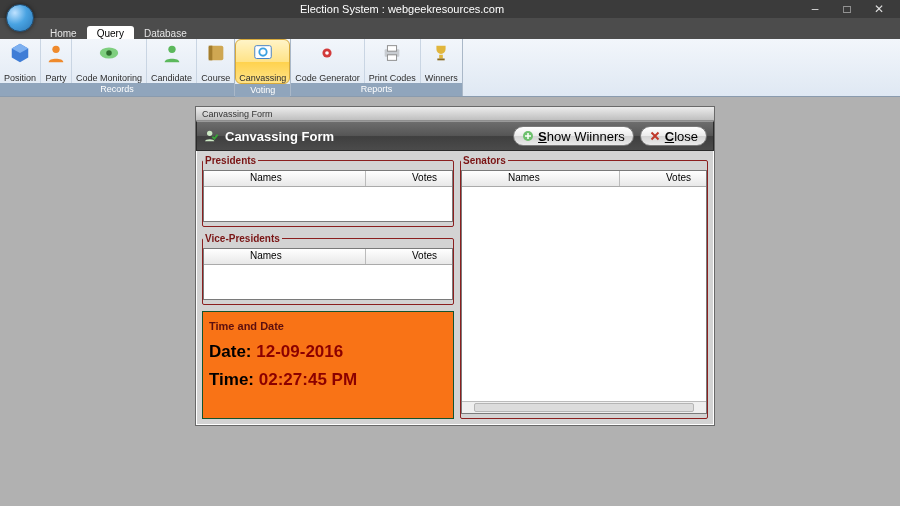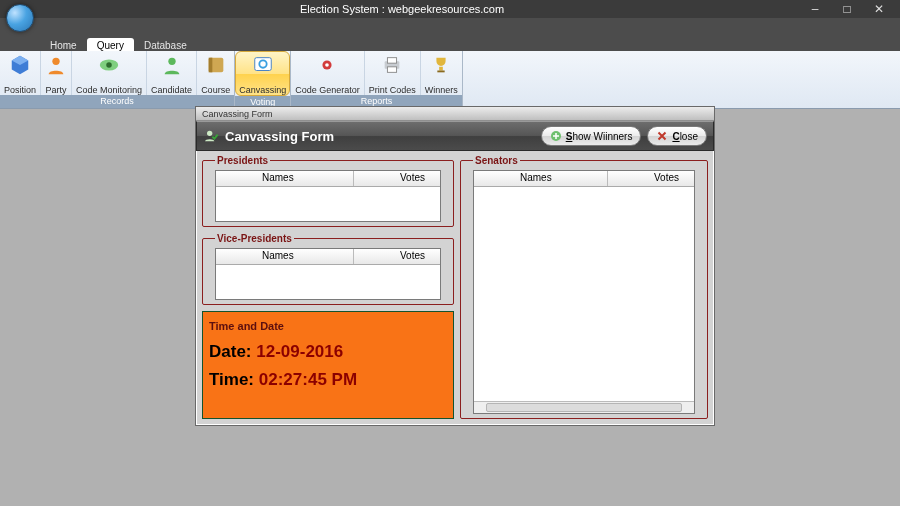--- a/index.html
+++ b/index.html
@@ -6,21 +6,21 @@
   html, body { width: 900px; height: 506px; overflow: hidden; }
   body { background: #b1b1b1; }
 
   
   .titlebar { height: 18px; background: #3b3b3b; color: #fff; font-size: 11px; display: flex; align-items: center; }
   .titlebar .title { flex: 1; text-align: center; }
   .win-btns { display: flex; gap: 10px; padding-right: 10px; }
   .win-btn { width: 22px; text-align: center; font-size: 12px; color: #dedede; cursor: pointer; }
 
   
-  .tabstrip { height: 33px; background: #4c4c4c; display: flex; align-items: flex-end; padding-left: 40px; position: relative; }
+  .tabstrip { height: 21px; background: #4c4c4c; display: flex; align-items: flex-end; padding-left: 40px; position: relative; }
   .orb { position: absolute; left: 6px; top: -14px; width: 28px; height: 28px; border-radius: 50%; background: radial-gradient(circle at 30% 30%, #bfe2ff, #49a3e2 45%, #2b76b4); border: 1px solid #1f4c72; box-shadow: 0 0 4px rgba(0,0,0,.5); }
   .maintab { font-size: 10px; padding: 2px 10px 0; color: #e5e5e5; cursor: pointer; border-top-left-radius: 3px; border-top-right-radius: 3px; }
   .maintab.active { background: #ffffff; color: #000; text-align: right; }
 
   
   .ribbon { height: 58px; background: linear-gradient(#f2f6fb, #dfe8f3); border-bottom: 1px solid #8a9bae; display: flex; }
   .ribgroup { display: flex; flex-direction: column; border-right: 1px solid #aab8c8; }
   .ribgroup-items { flex: 1; display: flex; }
   .ribitem { display: flex; flex-direction: column; align-items: center; justify-content: flex-start; padding: 3px 4px 0; border-right: 1px solid #c9d5e3; cursor: pointer; min-width: 30px; }
   .ribitem:last-child { border-right: none; }
@@ -28,29 +28,29 @@
   .ribitem span { font-size: 9px; color: #2d2d2d; margin-top: 9px; white-space: nowrap; }
   .ribitem.active { background: linear-gradient(#fff4c7, #ffe388 50%, #ffd24d 51%, #ffe388); border: 1px solid #d6a93c; border-radius: 6px; padding: 2px 3px 0; }
   .ribgroup-label { height: 27px; background: #90a5bc; color: #fff; font-size: 9px; text-align: center; line-height: 13px; }
 
   
   .subwin { position: absolute; left: 195px; top: 106px; width: 520px; height: 320px; border: 1px solid #696969; background: #d3d3d3; box-shadow: 0 0 0 1px #fff inset; }
   .subwin-bar { height: 14px; background: linear-gradient(#ececec,#bfbfbf); border-bottom: 1px solid #8f8f8f; font-size: 9px; color: #333; padding-left: 6px; line-height: 14px; }
   .subwin-hdr { height: 30px; background: linear-gradient(#6d6d6d,#565656 48%,#3f3f3f 52%,#4b4b4b); border: 1px solid #2a2a2a; border-top: 1px solid #9a9a9a; display: flex; align-items: center; padding: 0 6px; gap: 6px; }
   .subwin-hdr .ico { width: 16px; height: 16px; }
   .subwin-hdr .subtitle { flex: 1; color: #fff; font-size: 13px; font-weight: bold; }
-  .hdr-btn { height: 20px; background: linear-gradient(#ffffff,#ececec 48%,#d4d4d4 52%,#eaeaea); border: 1px solid #7a7a7a; border-radius: 10px; display: flex; align-items: center; padding: 0 8px; font-size: 10px; cursor: pointer; gap: 4px; }
+  .hdr-btn { height: 20px; background: linear-gradient(#ffffff,#ececec 48%,#d4d4d4 52%,#eaeaea); border: 1px solid #7a7a7a; border-radius: 10px; display: flex; align-items: center; padding: 0 8px; font-size: 13px; cursor: pointer; gap: 4px; }
   .hdr-btn b { text-decoration: underline; }
 
   .subwin-body { position: absolute; left: 2px; right: 2px; top: 44px; bottom: 2px; display: flex; gap: 6px; padding: 4px; }
 
   .leftcol { width: 252px; display: flex; flex-direction: column; gap: 6px; }
   .rightcol { flex: 1; display: flex; flex-direction: column; }
 
-  fieldset.box { border: 1px solid #8b1f1f; border-radius: 2px; background: #d3d3d3; padding: 4px 12px; }
+  fieldset.box { border: 1px solid #8b1f1f; border-radius: 2px; background: #d3d3d3; padding: 4px 0; }
   fieldset.box > legend { font-size: 10px; color: #7a1414; font-weight: bold; padding: 0 2px; }
 
   .grid { background: #fff; border: 1px solid #7a7a7a; height: 52px; display: flex; flex-direction: column; }
   .rightcol .grid { flex: 1; }
   .grid-hdr { display: flex; background: linear-gradient(#ffffff,#e8e8e8); border-bottom: 1px solid #aaa; height: 16px; }
   .grid-hdr .cell { font-size: 10px; padding: 1px 4px; border-right: 1px solid #bbb; margin-left: 42px; }
   .cell.names { flex: 1; }
   .cell.votes { width: 44px; border-right: none; }
   .grid-body { flex: 1; background: #fff; }
   .hscroll { height: 12px; background: #efefef; border-top: 1px solid #bbb; position: relative; }

